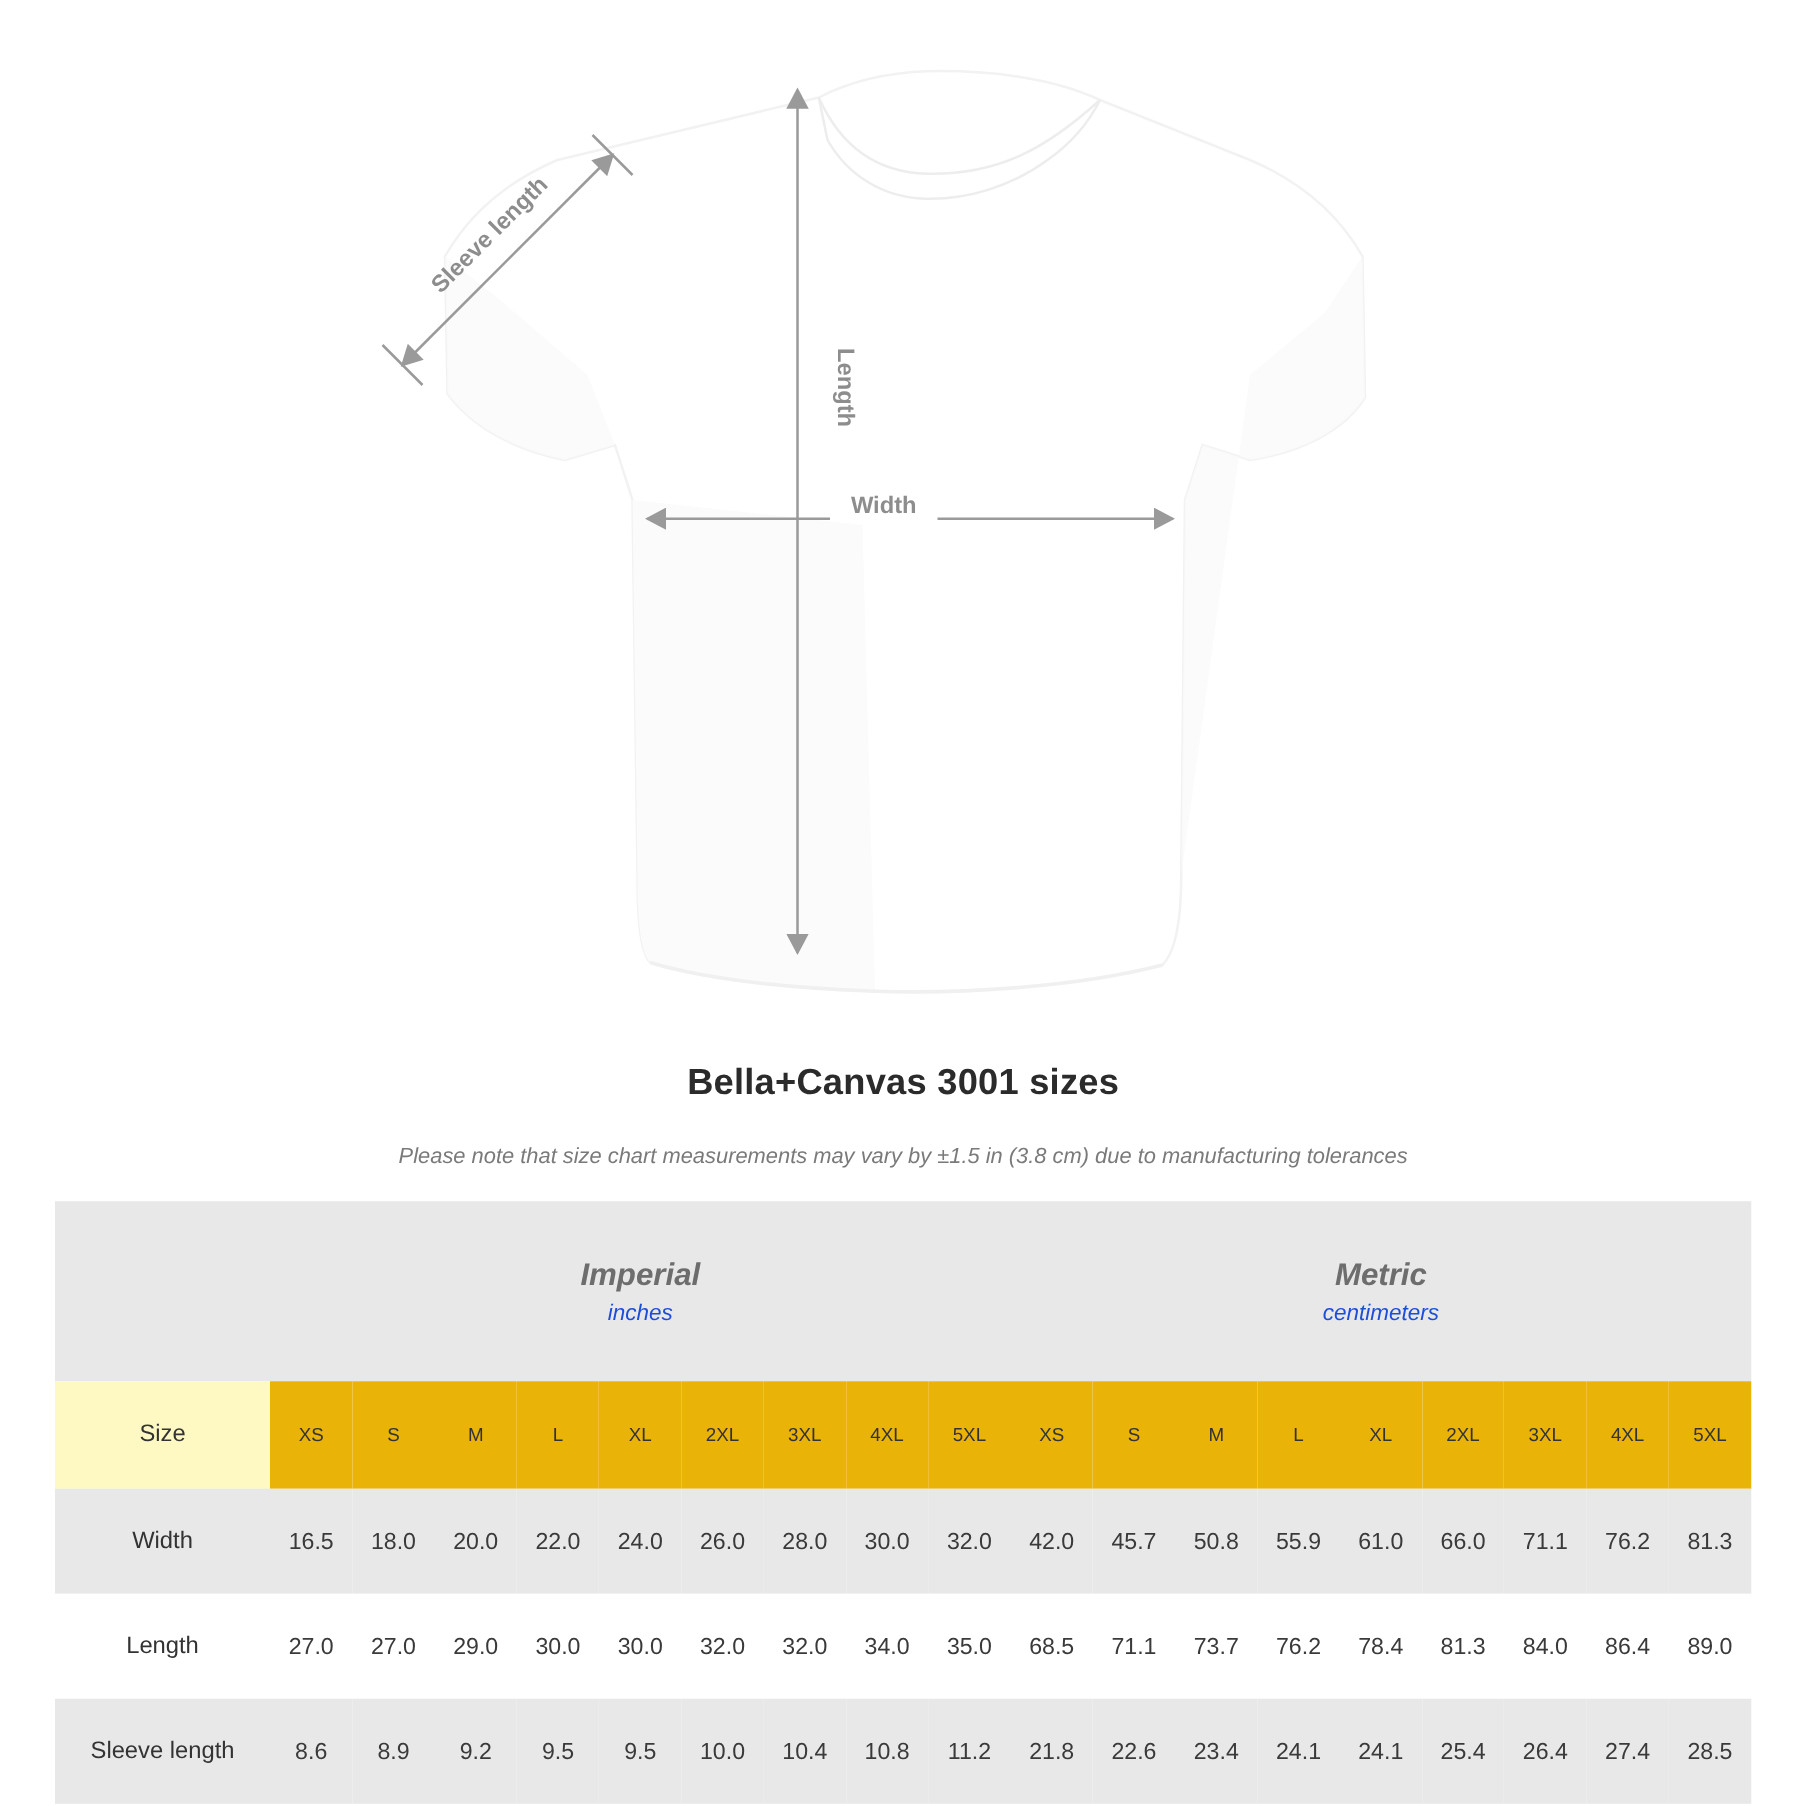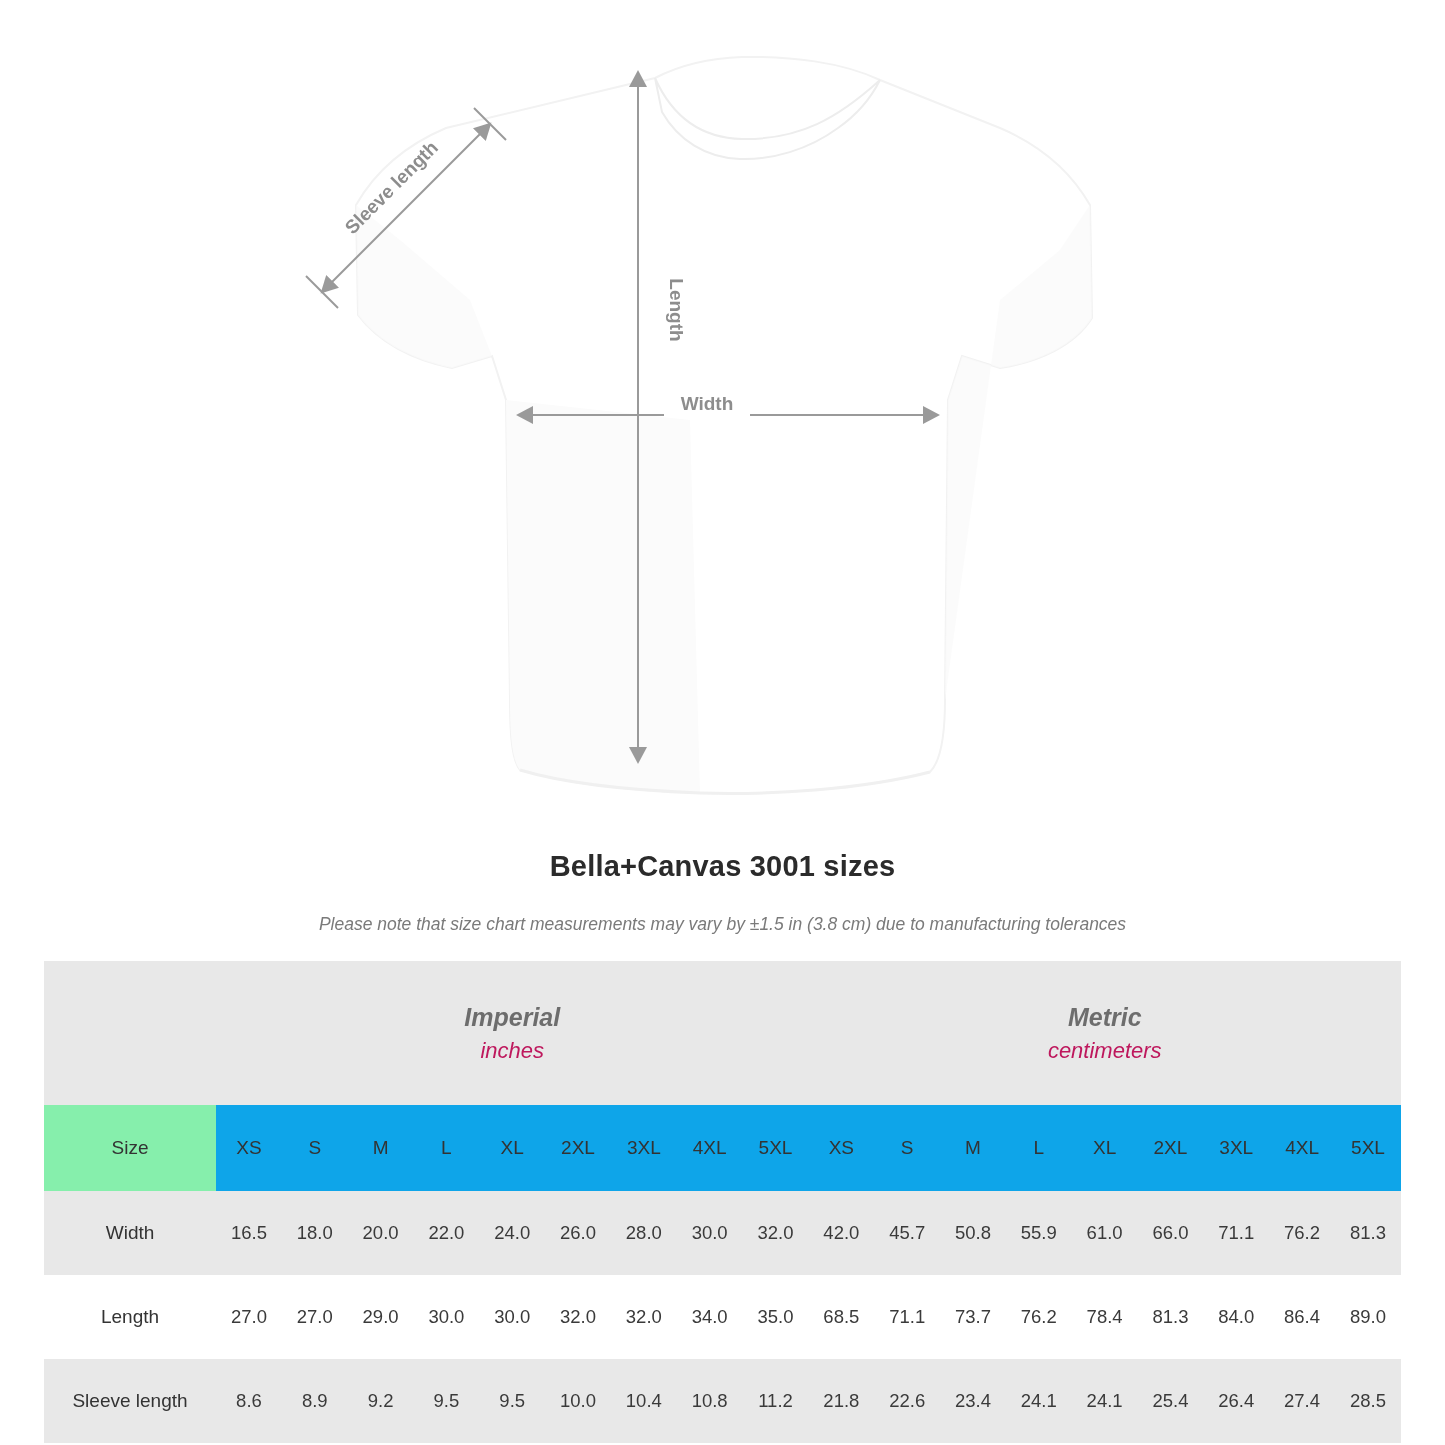--- a/index.html
+++ b/index.html
@@ -73,36 +73,36 @@
     padding: 0;
   }
   .unit-name {
     font-size: 25px;
     font-style: italic;
     font-weight: bold;
     color: #6d6d6d;
     line-height: 1.25;
   }
   .unit-sub {
-    font-size: 22px;
+    font-size: 18px;
     font-style: italic;
-    color: #be185d;
+    color: #1d4ed8;
     margin-top: 4px;
   }
 
   
   .head-row td {
-    background: #0ea5e9;
+    background: #eab308;
     height: 84px;
-    font-size: 19px;
+    font-size: 15px;
     font-weight: bold;
     color: #333333;
   }
   .head-row td.rowlabel {
-    background: #86efac;
+    background: #fef9c3;
   }
 
   
   .data-row td {
     height: 82px;
     font-size: 18.5px;
     color: #3a3a3a;
   }
   .data-row.shaded td {
     background: #e8e8e8;

